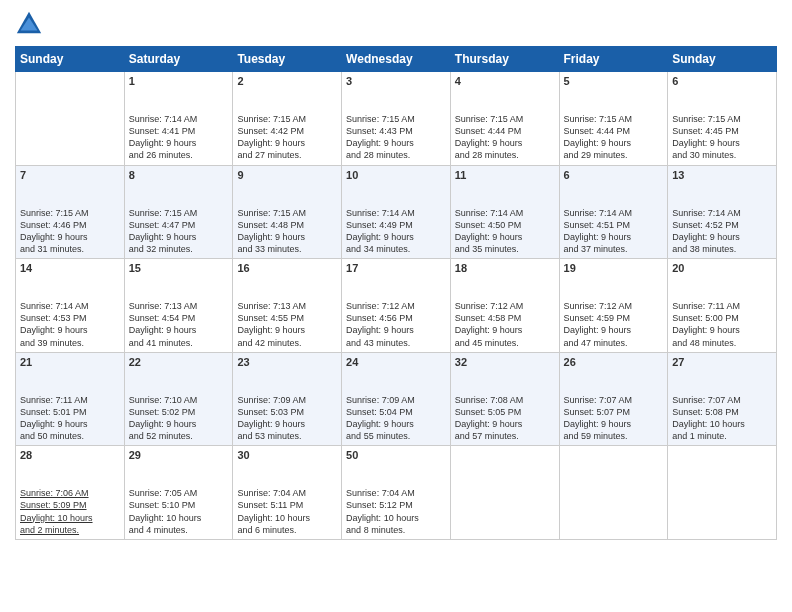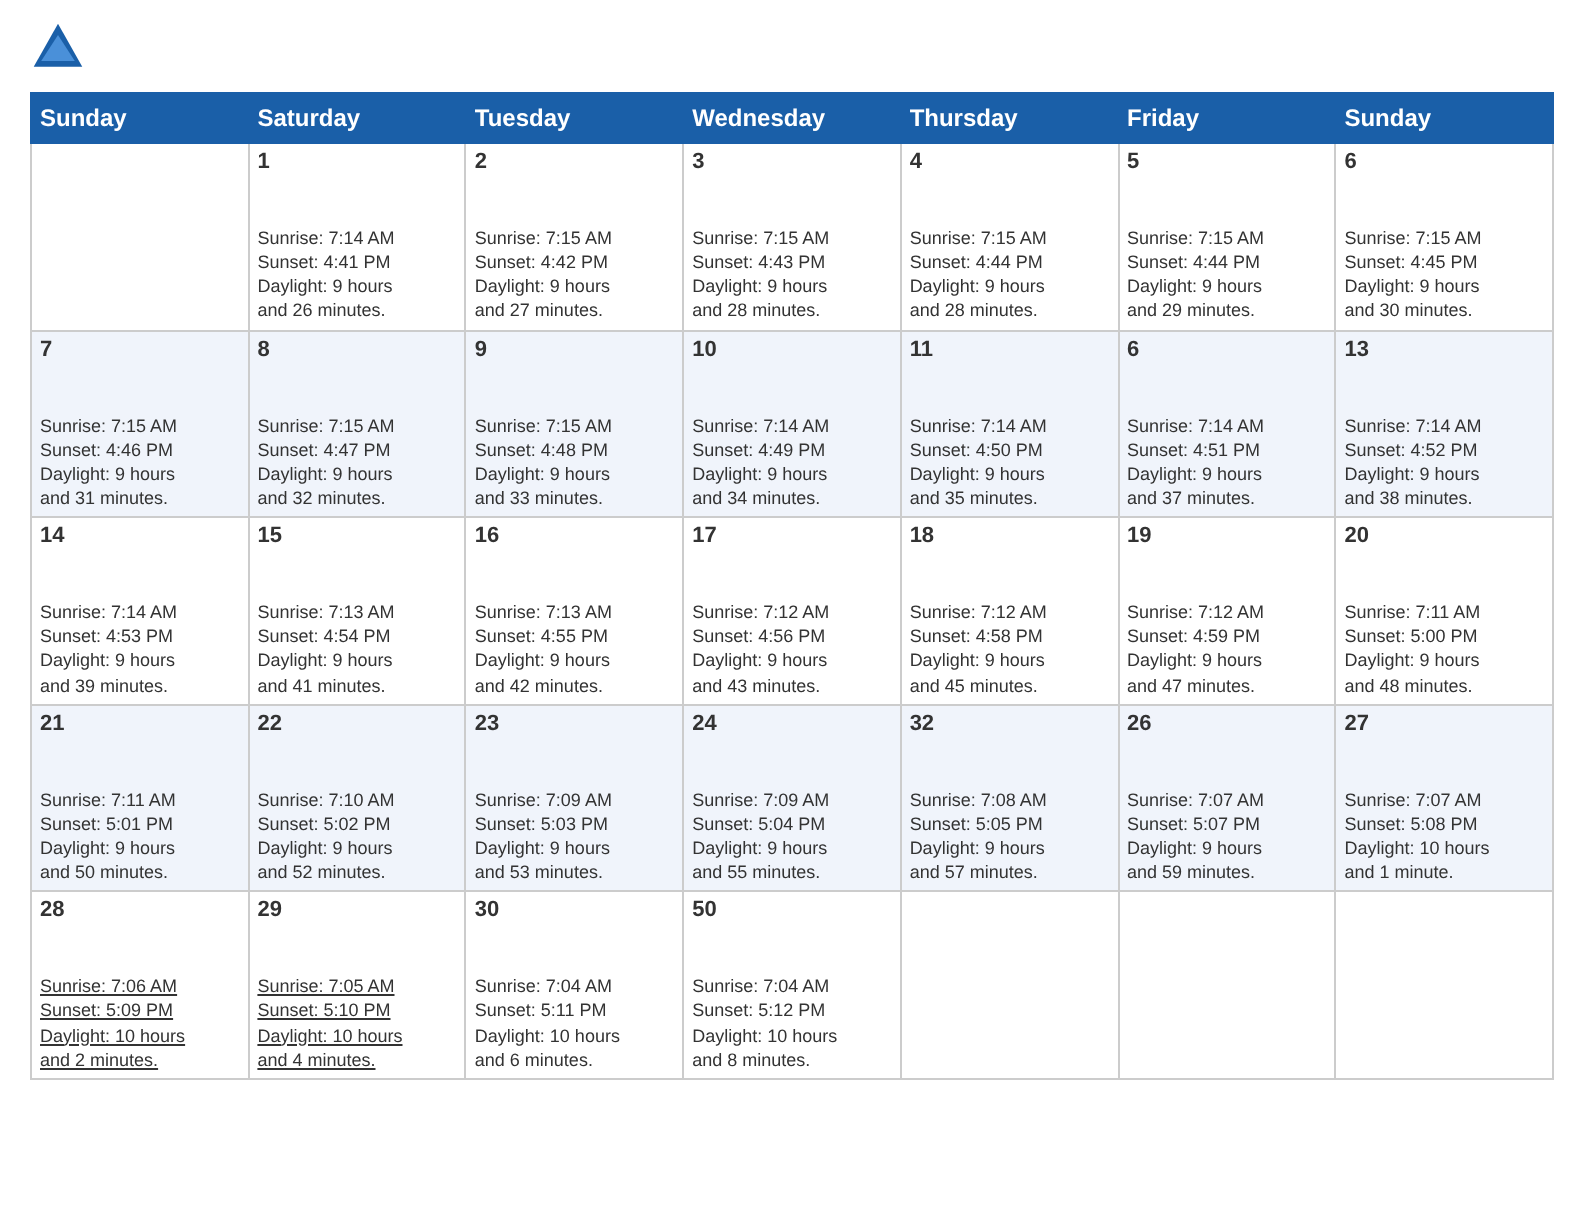--- a/index.html
+++ b/index.html
@@ -334,21 +334,21 @@
         <tr>
           <td>
             <span class="day-number">28</span>
             <div class="day-info" style="white-space: pre-line; text-decoration: underline;">Sunrise: 7:06 AM
 Sunset: 5:09 PM
 Daylight: 10 hours
 and 2 minutes.</div>
           </td>
           <td>
             <span class="day-number">29</span>
-            <div class="day-info" style="white-space: pre-line; text-decoration: underline;">Sunrise: 7:05 AM
+            <div class="day-info" style="white-space: pre-line;">Sunrise: 7:05 AM
 Sunset: 5:10 PM
 Daylight: 10 hours
 and 4 minutes.</div>
           </td>
           <td>
             <span class="day-number">30</span>
             <div class="day-info" style="white-space: pre-line;">Sunrise: 7:04 AM
 Sunset: 5:11 PM
 Daylight: 10 hours
 and 6 minutes.</div>

